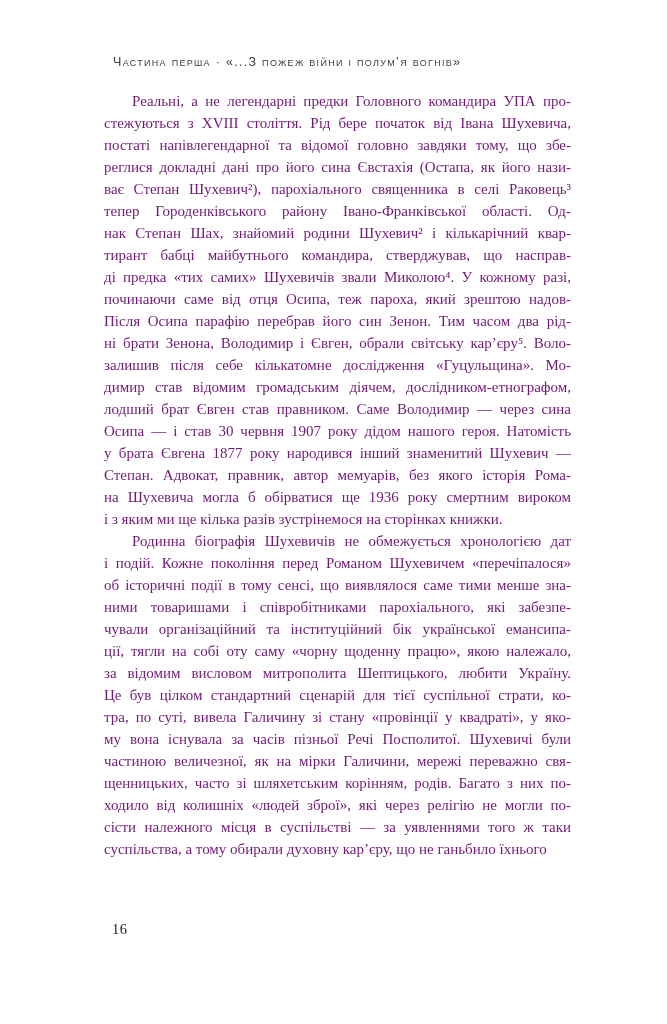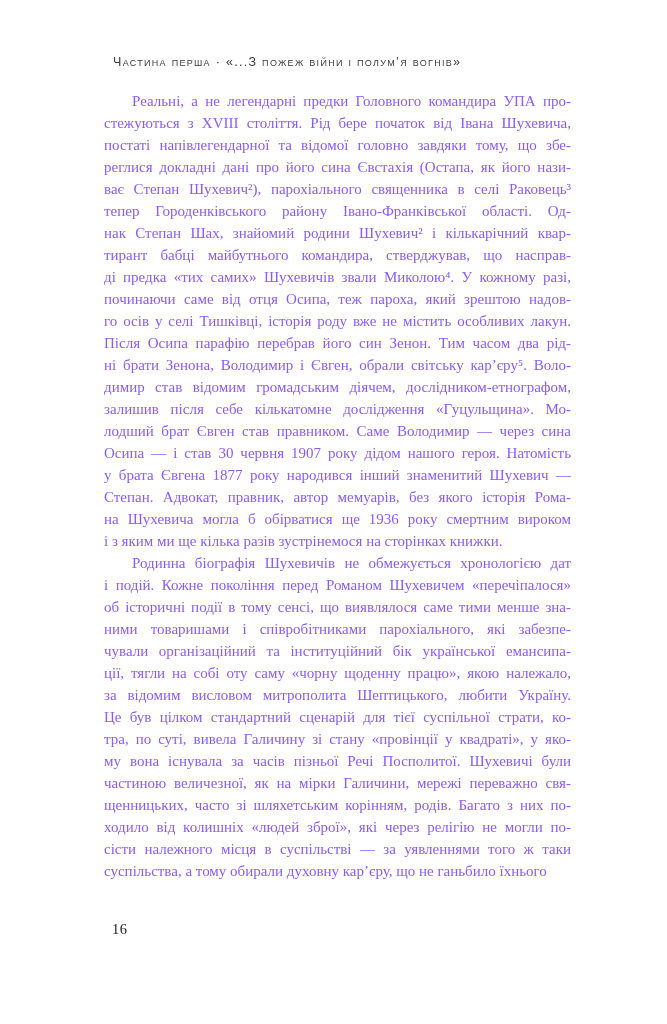--- a/index.html
+++ b/index.html
@@ -27,21 +27,21 @@
     font-size: 12.5px;
     letter-spacing: 1.3px;
     color: #3c3c3c;
     white-space: nowrap;
   }
   .text-block {
     position: absolute;
     left: 104px;
     top: 90px;
     width: 467px;
-    color: #8b5cf6;
+    color: #701a75;
     font-size: 15px;
     line-height: 22px;
   }
   .paragraph { margin: 0; padding: 0; }
   .line {
     text-align: justify;
     text-align-last: justify;
     height: 22px;
     white-space: normal;
     overflow: hidden;
@@ -70,25 +70,24 @@
         <div class="line line-first">Реальні, а не легендарні предки Головного командира УПА про-</div>
         <div class="line">стежуються з XVIII століття. Рід бере початок від Івана Шухевича,</div>
         <div class="line">постаті напівлегендарної та відомої головно завдяки тому, що збе-</div>
         <div class="line">реглися докладні дані про його сина Євстахія (Остапа, як його нази-</div>
         <div class="line">ває Степан Шухевич²), парохіального священника в селі Раковець³</div>
         <div class="line">тепер Городенківського району Івано-Франківської області. Од-</div>
         <div class="line">нак Степан Шах, знайомий родини Шухевич² і кількарічний квар-</div>
         <div class="line">тирант бабці майбутнього командира, стверджував, що насправ-</div>
         <div class="line">ді предка «тих самих» Шухевичів звали Миколою⁴. У кожному разі,</div>
         <div class="line">починаючи саме від отця Осипа, теж пароха, який зрештою надов-</div>
-        <div class="line">го осів у селі Тишківці, історія роду вже не містить особливих лакун.</div>
         <div class="line">Після Осипа парафію перебрав його син Зенон. Тим часом два рід-</div>
         <div class="line">ні брати Зенона, Володимир і Євген, обрали світську кар’єру⁵. Воло-</div>
+        <div class="line">залишив після себе кількатомне дослідження «Гуцульщина». Мо-</div>
         <div class="line">димир став відомим громадським діячем, дослідником-етнографом,</div>
-        <div class="line">залишив після себе кількатомне дослідження «Гуцульщина». Мо-</div>
         <div class="line">лодший брат Євген став правником. Саме Володимир — через сина</div>
         <div class="line">Осипа — і став 30 червня 1907 року дідом нашого героя. Натомість</div>
         <div class="line">у брата Євгена 1877 року народився інший знаменитий Шухевич —</div>
         <div class="line">Степан. Адвокат, правник, автор мемуарів, без якого історія Рома-</div>
         <div class="line">на Шухевича могла б обірватися ще 1936 року смертним вироком</div>
         <div class="line line-last">і з яким ми ще кілька разів зустрінемося на сторінках книжки.</div>
       </div>
     <div class="paragraph">
         <div class="line line-first">Родинна біографія Шухевичів не обмежується хронологією дат</div>
         <div class="line">і подій. Кожне покоління перед Романом Шухевичем «перечіпалося»</div>

